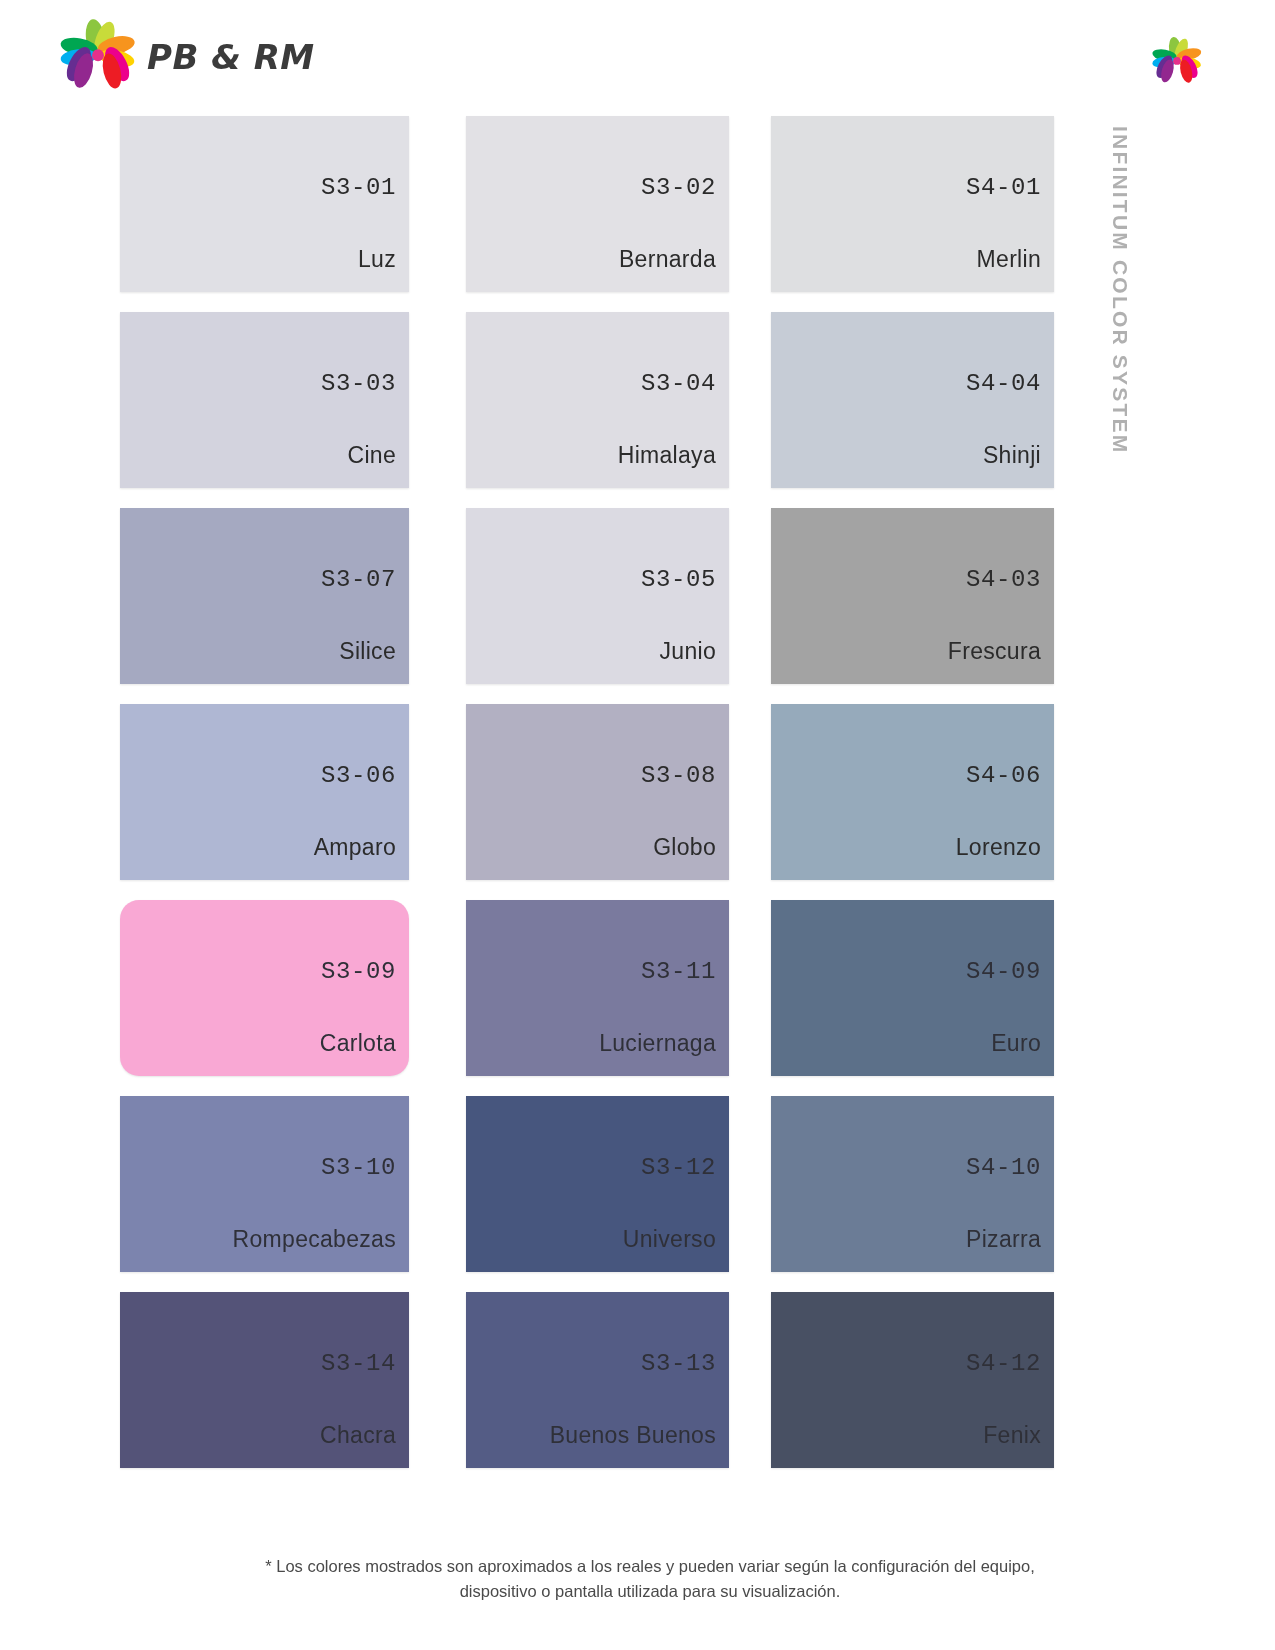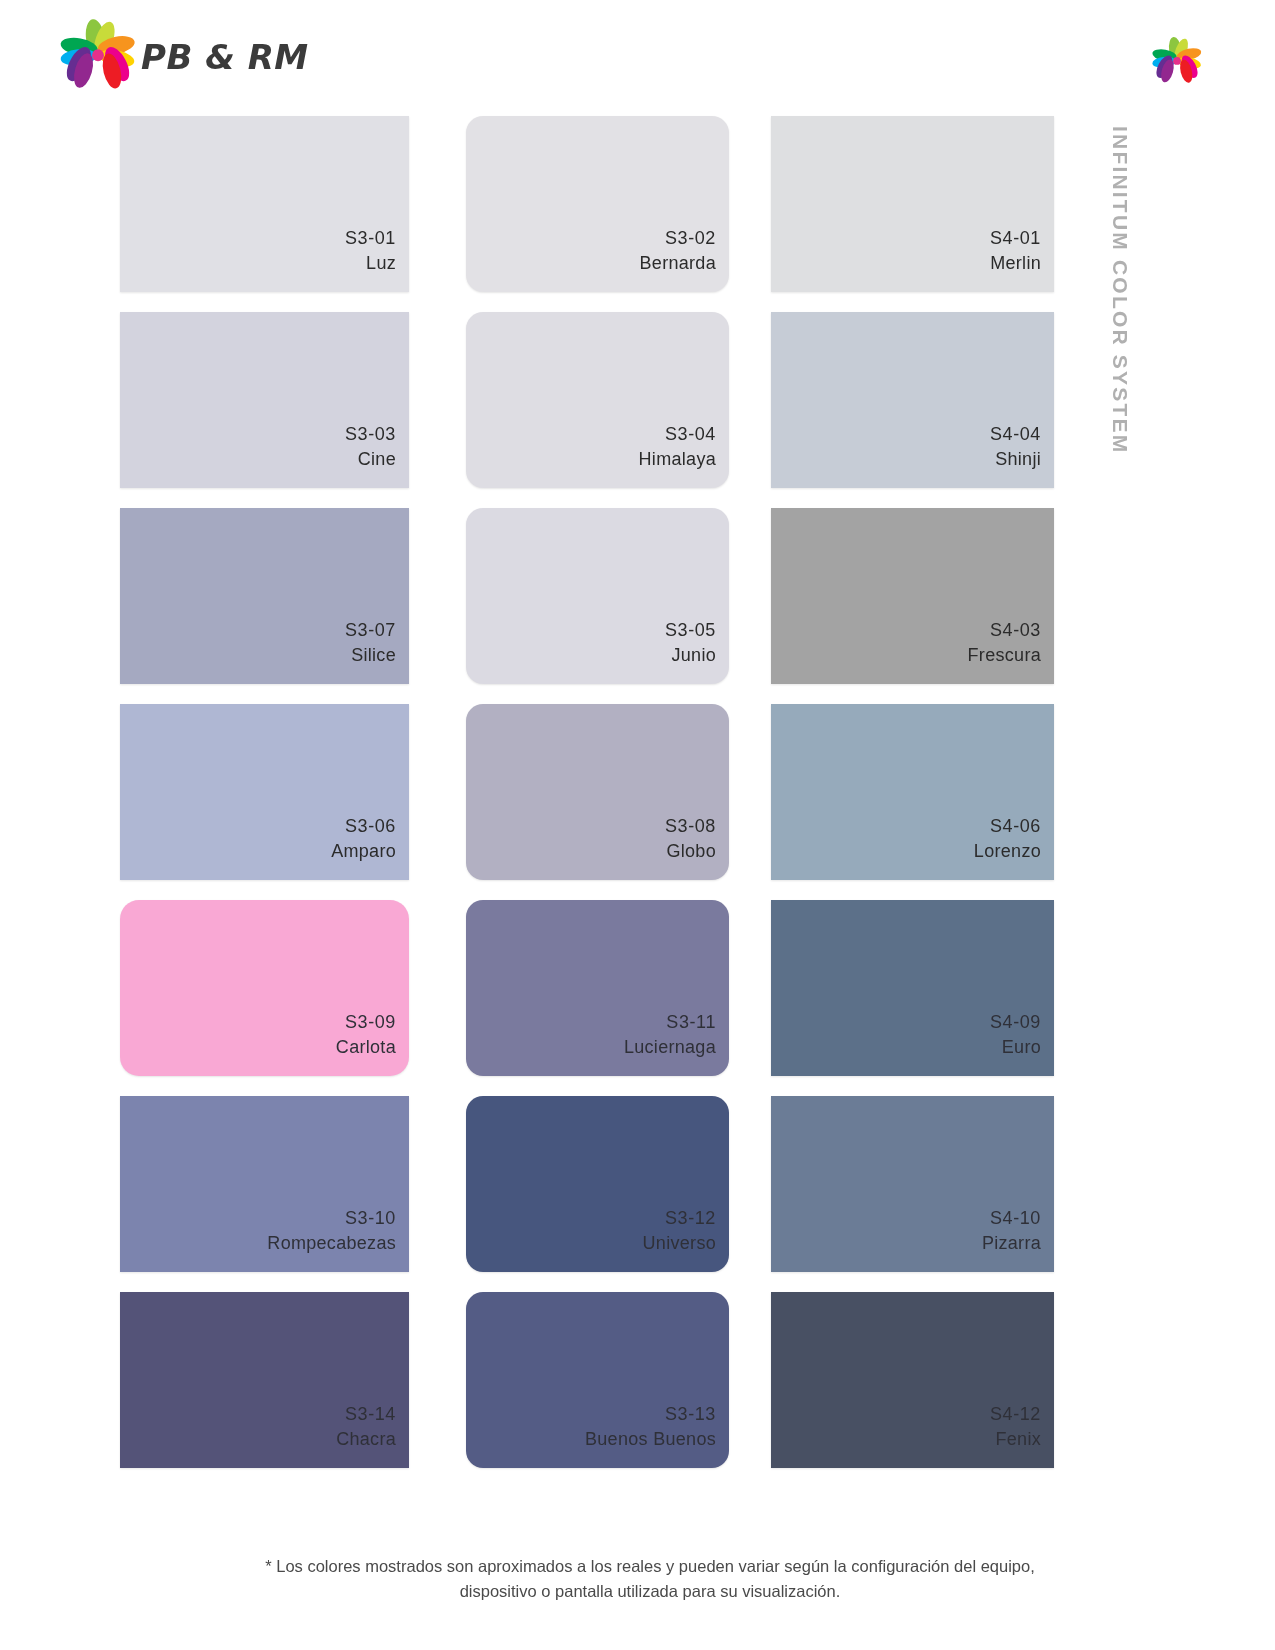--- a/index.html
+++ b/index.html
@@ -17,20 +17,21 @@
     overflow: hidden;
   }
 
   
   .brand {
     position: absolute;
     left: 55px;
     top: 18px;
     display: flex;
     align-items: center;
+    gap: 6px;
   }
   .brand-mark { width: 86px; height: 78px; display: block; }
   .brand-text {
     font-family: "DejaVu Sans", sans-serif;
     font-size: 34px;
     font-weight: bold;
     font-style: italic;
     letter-spacing: 0.5px;
     color: #3b3b3b;
   }
@@ -70,41 +71,43 @@
     margin-bottom: 20px;
   }
   .row:last-child { margin-bottom: 0; }
 
   .swatch {
     position: relative;
     height: 176px;
     box-shadow: 0 1px 2px rgba(0,0,0,0.10);
   }
   .col-1 { width: 289px; margin-right: 57px; }
-  .col-2 { width: 263px; margin-right: 42px; border-radius: 17px; }
+  .col-2 { width: 263px; margin-right: 42px; }
   .col-3 { width: 283px; }
 
   .swatch-labels {
     position: absolute;
     right: 13px;
     bottom: 16px;
     text-align: right;
     line-height: 1.38;
   }
   .swatch-code {
-    font-size: 18px;
+    font-size: 24px;
     color: #2b2b2b;
     letter-spacing: 0.6px;
     white-space: nowrap;
+    font-family: Liberation Mono, monospace;
   }
   .swatch-name {
-    font-size: 18px;
+    font-size: 23px;
     color: #2b2b2b;
     letter-spacing: 0.3px;
     white-space: nowrap;
+    margin-top: 40px;
   }
   .swatch.dark .swatch-code,
   .swatch.dark .swatch-name { color: #2f3038; }
 
   
   .footnote {
     position: absolute;
     left: 0;
     right: 0;
     top: 1554px;

